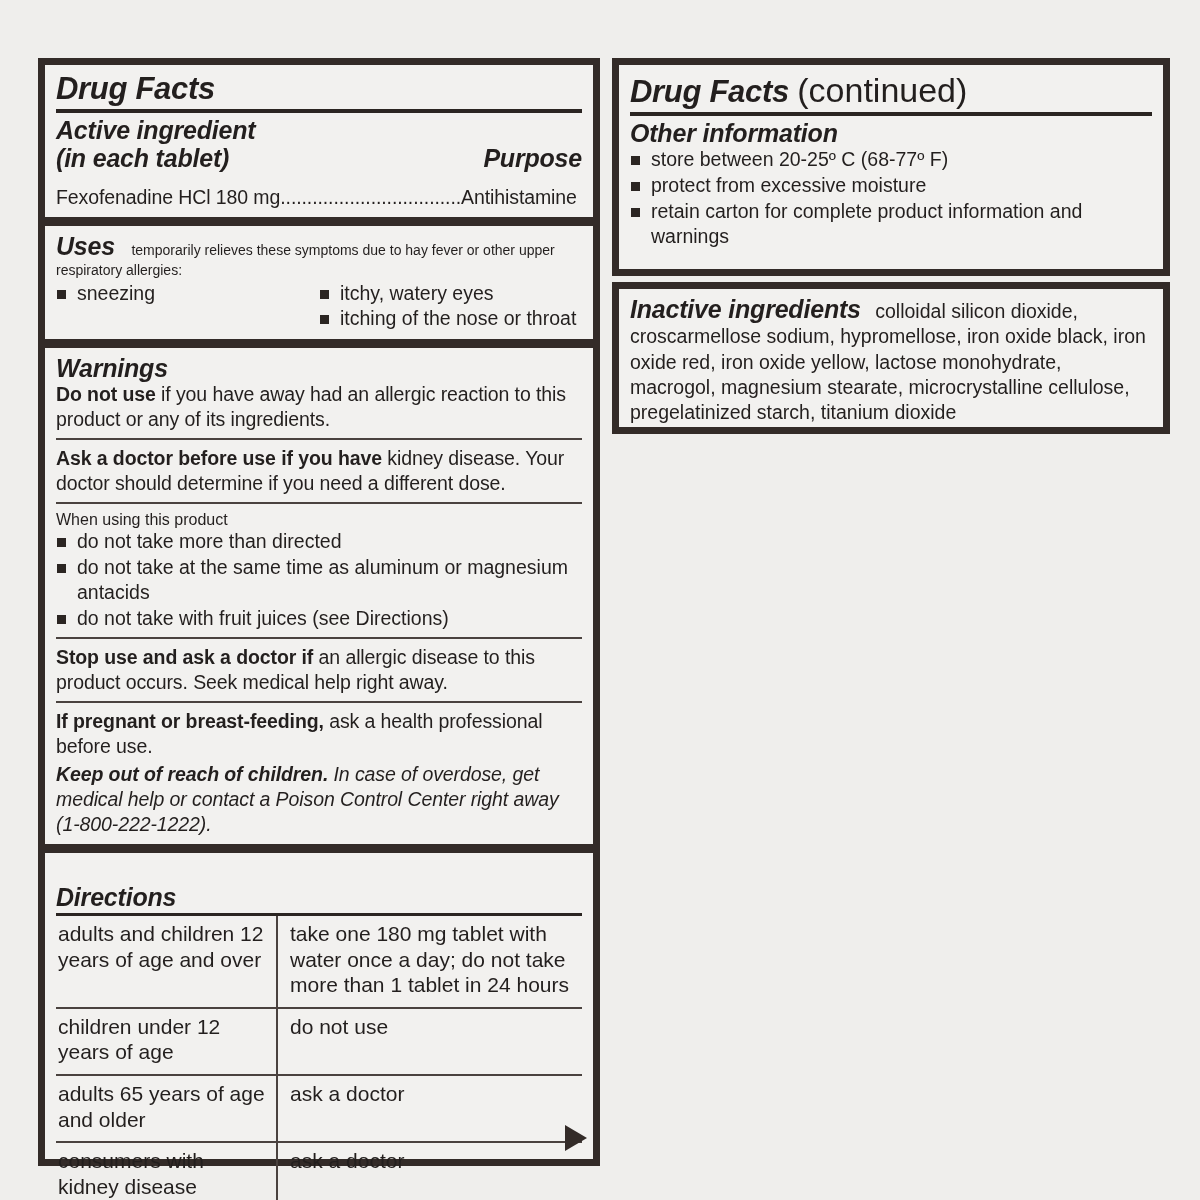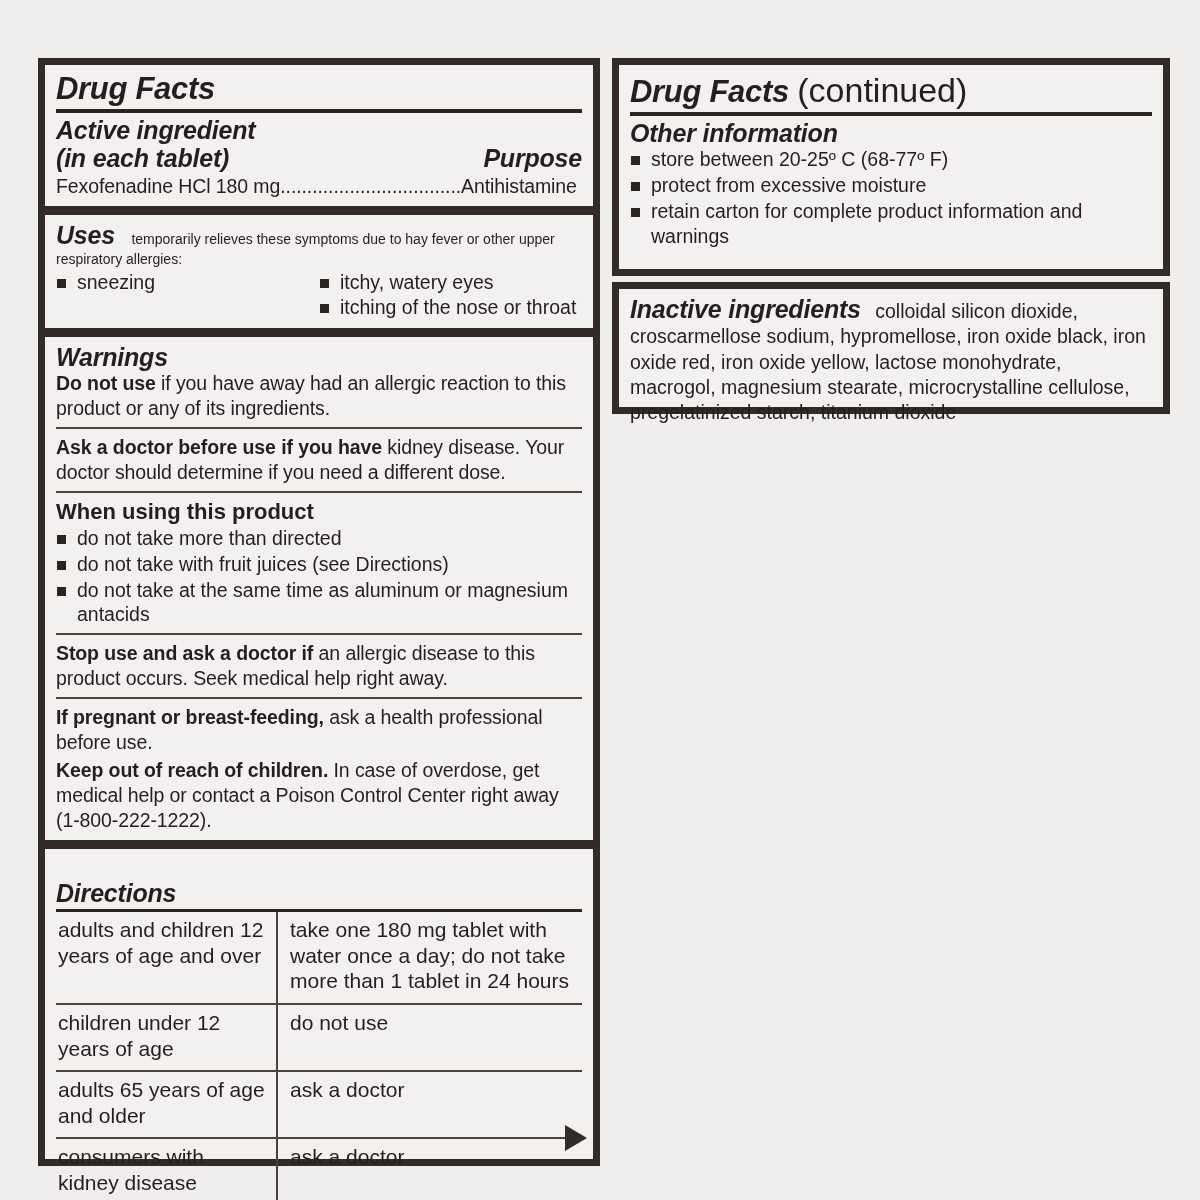--- a/index.html
+++ b/index.html
@@ -46,21 +46,21 @@
   #panel-right-other {
     left: 612px;
     top: 44px;
     width: 558px;
     height: 218px;
   }
   #panel-right-inactive {
     left: 612px;
     top: 268px;
     width: 558px;
-    height: 132px;
+    height: 152px;
   }
 
   
   .df-title {
     font-size: 31px;
     font-weight: bold;
     font-style: italic;
     letter-spacing: -0.3px;
     line-height: 1.05;
     margin: 2px 0 3px 0;
@@ -87,22 +87,22 @@
   }
 
   .hdr-italic {
     font-size: 25px;
     font-weight: bold;
     font-style: italic;
     line-height: 1.12;
     letter-spacing: -0.2px;
   }
   .hdr-bold {
-    font-size: 22px;
-    font-weight: bold;
+    font-size: 16px;
+    font-weight: normal;
     line-height: 1.2;
   }
 
   .body-text {
     font-size: 19.5px;
     line-height: 1.28;
     letter-spacing: -0.1px;
   }
   .body-text b { font-weight: bold; }
 
@@ -135,21 +135,21 @@
   }
 
   .two-col-bl {
     display: flex;
   }
   .two-col-bl .col {
     width: 50%;
   }
 
   .para { margin: 0 0 0 0; }
-  .para + .para { margin-top: 3px; }
+  .para + .para { margin-top: 3px; font-style: italic; }
 
   
   .uses-line .uses-h {
     font-size: 25px;
     font-weight: bold;
     font-style: italic;
     letter-spacing: -0.2px;
   }
   .uses-line .uses-b {
     font-size: 14px;
@@ -213,21 +213,21 @@
       <div class="rule-thick"></div>
 
       <div>
         <div class="row-between">
           <div class="hdr-italic">
             <span>Active ingredient</span><br>
             <span>(in each tablet)</span>
           </div>
           <div class="hdr-italic">Purpose</div>
         </div>
-        <div class="body-text" style="margin-top:2px;">Fexofenadine HCl 180 mg..................................Antihistamine</div>
+        <div class="body-text" style="margin-top:13px;">Fexofenadine HCl 180 mg..................................Antihistamine</div>
       </div>
 
       <div class="rule-section"></div>
 
       <div>
         <div class="uses-line">
           <span class="uses-h">Uses</span>
           <span class="uses-b" style="margin-left:12px;">temporarily relieves these symptoms due to hay fever or other upper respiratory allergies:</span>
         </div>
         <div class="two-col-bl" style="margin-top:2px;">
@@ -259,22 +259,22 @@
         <div class="body-text para">
           <b>Ask a doctor before use if you have</b><span> kidney disease. Your doctor should determine if you need a different dose.</span>
         </div>
 
         <div class="rule-thin"></div>
 
         <div>
           <div class="hdr-bold">When using this product</div>
           <ul class="bl">
             <li><span class="sq"></span><span>do not take more than directed</span></li>
+            <li><span class="sq"></span><span>do not take at the same time as aluminum or magnesium antacids</span></li>
             <li><span class="sq"></span><span>do not take with fruit juices (see Directions)</span></li>
-            <li><span class="sq"></span><span>do not take at the same time as aluminum or magnesium antacids</span></li>
           </ul>
         </div>
 
         <div class="rule-thin"></div>
 
         <div class="body-text para">
           <b>Stop use and ask a doctor if</b><span> an allergic disease to this product occurs. Seek medical help right away.</span>
         </div>
 
         <div class="rule-thin"></div>

